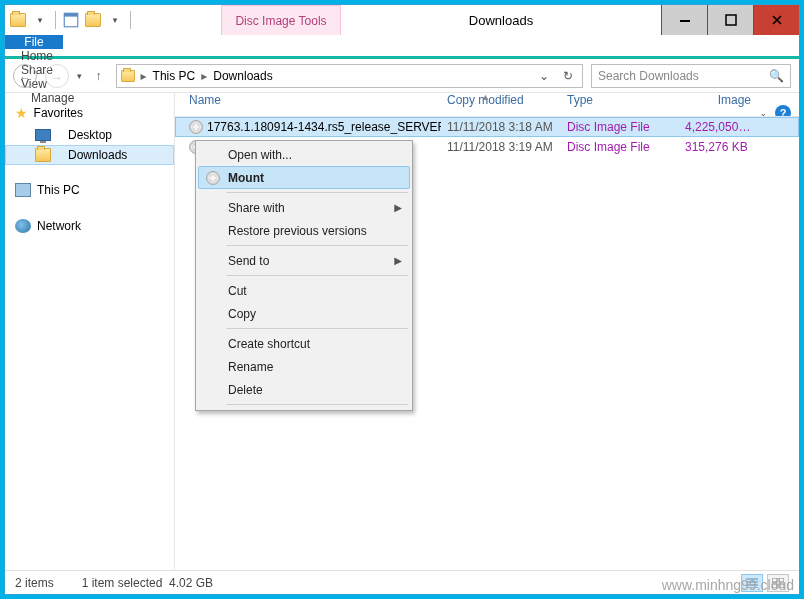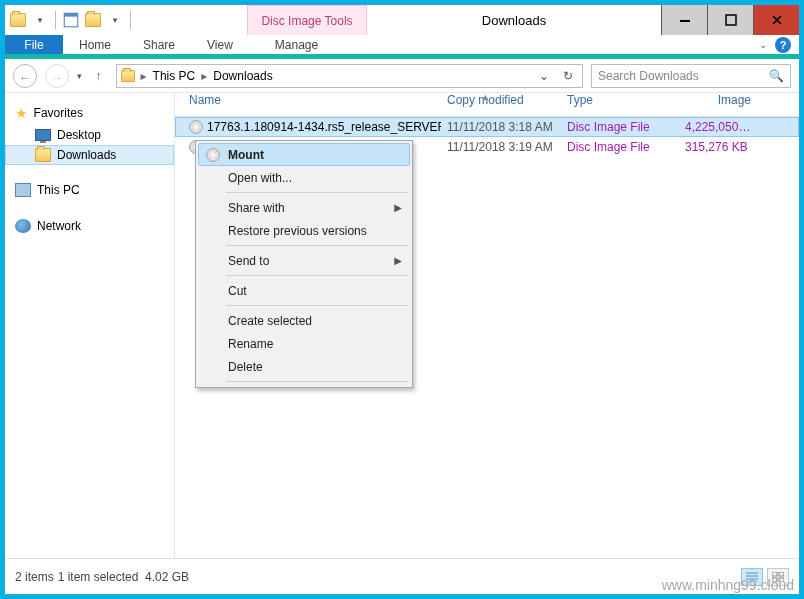--- a/index.html
+++ b/index.html
@@ -6,30 +6,30 @@
   html, body { width: 804px; height: 599px; overflow: hidden; }
   body { background: #01b1e5; padding: 4px; position: relative; }
 
   .window { width: 796px; height: 591px; background: #fff; border: 1px solid #2aa4d8; display: flex; flex-direction: column; }
 
   
   .titlebar { height: 30px; display: flex; align-items: stretch; background: #fff; border-bottom: none; }
   .qat { display: flex; align-items: center; padding: 0 4px; gap: 4px; }
   .qat-icon { width: 18px; height: 18px; display: flex; align-items: center; justify-content: center; }
   .qat-sep { width: 1px; height: 18px; background: #bbb; margin: 0 2px; }
-  .tab-disc { width: 120px; background: #fde8f1; border: 1px solid #f4c0d9; border-bottom: none; display: flex; align-items: center; justify-content: center; color: #b43e7c; font-size: 12px; margin-left: 110px; }
+  .tab-disc { width: 120px; background: #fde8f1; border: 1px solid #f4c0d9; border-bottom: none; display: flex; align-items: center; justify-content: center; color: #b43e7c; font-size: 12px; margin-left: 84px; }
   .title-text { flex: 1; display: flex; align-items: center; justify-content: center; color: #000; font-size: 13px; }
   .winbtns { display: flex; }
   .winbtn { width: 46px; display: flex; align-items: center; justify-content: center; background: #fff; border-left: 1px solid #555; }
   .winbtn.min, .winbtn.max { background: #cfcfcf; }
   .winbtn.close { background: #c84031; color: #000; }
   .winbtn svg { width: 12px; height: 12px; }
 
   
-  .ribbon { height: 24px; display: flex; align-items: stretch; border-bottom: 5px solid #14b8a6; }
+  .ribbon { height: 24px; display: flex; align-items: stretch; border-bottom: 3px solid #14b8a6; flex-direction: column; }
   .file-tab { width: 58px; background: #1979ca; color: #fff; display: flex; align-items: center; justify-content: center; font-size: 12px; }
   .rtab { padding: 0 16px; display: flex; align-items: center; color: #444; cursor: default; }
   .rtab.manage { margin-left: 10px; }
   .ribbon-right { flex: 1; display: flex; align-items: center; justify-content: flex-end; padding-right: 8px; gap: 8px; }
   .help-icon { width: 16px; height: 16px; border-radius: 50%; background: #1e7fd6; color: #fff; display: flex; align-items: center; justify-content: center; font-size: 11px; font-weight: bold; }
 
   
   .addr-row { height: 34px; border-bottom: 1px solid #e6e6e6; display: flex; align-items: center; padding: 0 8px; gap: 8px; }
   .navcircle { width: 24px; height: 24px; border: 1px solid #b8b8b8; border-radius: 50%; display: flex; align-items: center; justify-content: center; color: #888; }
   .navcircle.disabled { color: #ccc; border-color: #ddd; }
@@ -40,21 +40,21 @@
   .addr-spacer { flex: 1; }
   .addr-btn { width: 20px; display: flex; align-items: center; justify-content: center; color: #555; }
   .search { width: 200px; height: 24px; border: 1px solid #bdbdbd; display: flex; align-items: center; padding: 0 6px; color: #888; gap: 6px; }
   .search input { border: none; outline: none; flex: 1; font-size: 12px; color: #333; }
   .search input::placeholder { color: #888; }
 
   
   .main { flex: 1; display: flex; min-height: 0; }
   .nav { width: 170px; border-right: 1px solid #e6e6e6; padding: 8px 0; }
   .nav-group-header { display: flex; align-items: center; gap: 6px; padding: 4px 10px; }
-  .nav-item { display: flex; align-items: center; gap: 6px; padding: 3px 10px 3px 30px; }
+  .nav-item { display: flex; align-items: center; gap: 17px; padding: 3px 10px 3px 30px; }
   .nav-item.selected { background: #d9edfb; outline: 1px solid #aad4f5; outline-offset: -1px; }
   .star { color: #f8c240; font-size: 14px; }
   .folder-icon { width: 16px; height: 14px; background: linear-gradient(#ffe9a6,#f7c759); border: 1px solid #d9a93e; border-radius: 1px; position: relative; }
   .folder-icon::before { content: ""; position: absolute; top: -3px; left: 1px; width: 6px; height: 3px; background: #f7d882; border: 1px solid #d9a93e; border-bottom: none; border-radius: 1px 1px 0 0; }
   .monitor-icon { width: 16px; height: 12px; background: #3d7fbf; border: 1px solid #2c5f95; position: relative; }
   .monitor-icon::after { content: ""; position: absolute; bottom: -3px; left: 4px; width: 6px; height: 2px; background: #888; }
   .recent-icon { width: 14px; height: 14px; border: 1px solid #8a8a8a; background: #fff; position: relative; }
   .recent-icon::after { content: "↺"; position: absolute; top: -1px; left: 1px; font-size: 10px; color: #3d7fbf; }
   .pc-icon { width: 16px; height: 14px; background: #a8cbe9; border: 1px solid #5d86ab; }
   .net-icon { width: 16px; height: 14px; background: radial-gradient(circle at 40% 40%, #7fc0e8, #2d74a9); border-radius: 50%; }
@@ -83,21 +83,21 @@
   
   .ctxmenu { position: absolute; top: 140px; left: 195px; width: 218px; background: #f1f1f1; border: 1px solid #a7a7a7; box-shadow: 2px 3px 4px rgba(0,0,0,.25); padding: 2px; z-index: 50; }
   .ctxitem { height: 23px; display: flex; align-items: center; padding: 0 8px 0 30px; position: relative; color: #222; }
   .ctxitem.selected { background: #c5e4f7; border: 1px solid #8fc8ee; border-radius: 2px; padding-left: 29px; }
   .ctxitem.bold { font-weight: 600; }
   .ctxsep { height: 1px; background: #d0d0d0; margin: 3px 2px 3px 28px; }
   .ctx-icon { position: absolute; left: 6px; width: 16px; height: 16px; display: flex; align-items: center; justify-content: center; }
   .ctx-arrow { margin-left: auto; color: #555; font-size: 10px; }
 
   
-  .status { height: 36px; border-top: 1px solid #e0e0e0; display: flex; align-items: center; padding: 0 10px; gap: 4px; color: #444; }
+  .status { height: 24px; border-top: 1px solid #e0e0e0; display: flex; align-items: center; padding: 0 10px; gap: 28px; color: #444; }
   .status-right { margin-left: auto; display: flex; gap: 4px; }
   .viewbtn { width: 22px; height: 18px; border: 1px solid #c8c8c8; background: #f4f4f4; display: flex; align-items: center; justify-content: center; }
   .viewbtn.active { background: #cde8fb; border-color: #8fc8ee; }
 
   .watermark { position: absolute; bottom: 6px; right: 10px; color: #a7a7a7; font-size: 14px; font-family: Arial, sans-serif; margin-left: 33px; }
 
   .drop-caret { font-size: 9px; color: #555; }
 </style>
 </head>
 <body>
@@ -265,49 +265,52 @@
             <rect x="0" y="6" width="5" height="4" fill="none" stroke="#888"></rect>
             <rect x="7" y="6" width="5" height="4" fill="none" stroke="#888"></rect>
           </svg>
       </div>
     </div>
   </div>
 
 </div>
 
 <div class="ctxmenu">
+  <div class="ctxitem">
+      <span>Open with...</span>
+    </div>
   <div class="ctxitem selected bold">
     <span class="ctx-icon">
         <span class="iso-icon" style="width:14px;height:14px"></span>
       </span>
     <span>Mount</span>
   </div>
-  <div class="ctxitem">
-      <span>Open with...</span>
-    </div>
   <div class="ctxsep"></div>
   <div class="ctxitem">
       <span>Share with</span>
       <span class="ctx-arrow">▶</span>
     </div>
   <div class="ctxitem">
       <span>Restore previous versions</span>
     </div>
   <div class="ctxsep"></div>
   <div class="ctxitem">
       <span>Send to</span>
       <span class="ctx-arrow">▶</span>
     </div>
   <div class="ctxsep"></div>
   <div class="ctxitem">
       <span>Cut</span>
     </div>
-  <div class="ctxsep"></div>
-  <div class="ctxitem">
-      <span>Create selected</span>
+  <div class="ctxitem">
+      <span>Copy</span>
+    </div>
+  <div class="ctxsep"></div>
+  <div class="ctxitem">
+      <span>Create shortcut</span>
     </div>
   <div class="ctxitem">
       <span>Rename</span>
     </div>
   <div class="ctxitem">
       <span>Delete</span>
     </div>
   <div class="ctxsep"></div>
 </div>
 

